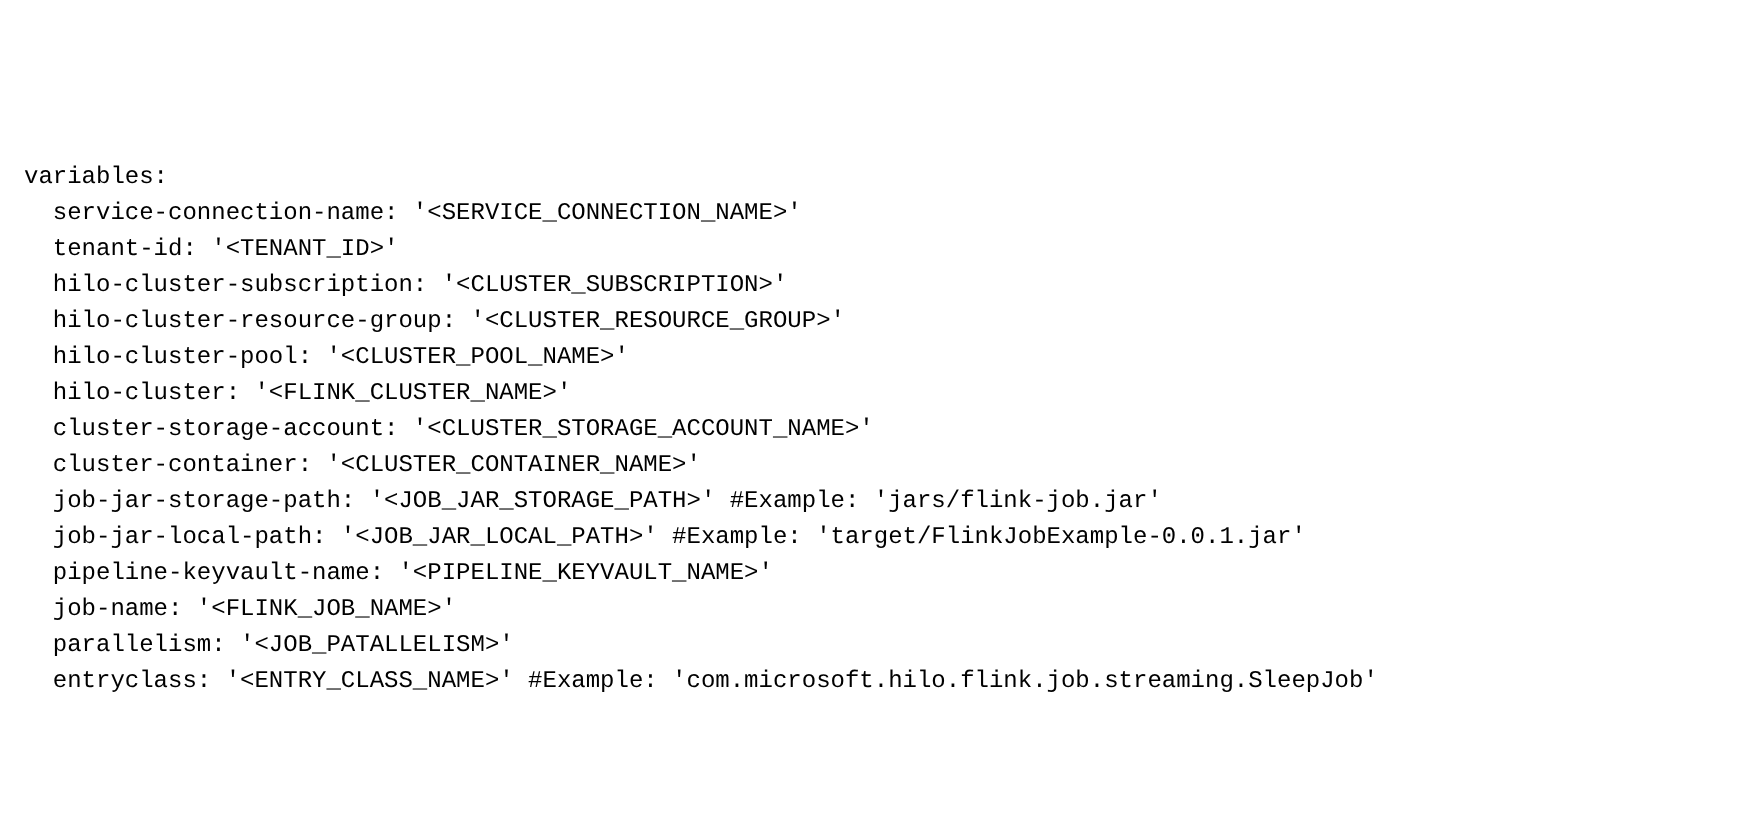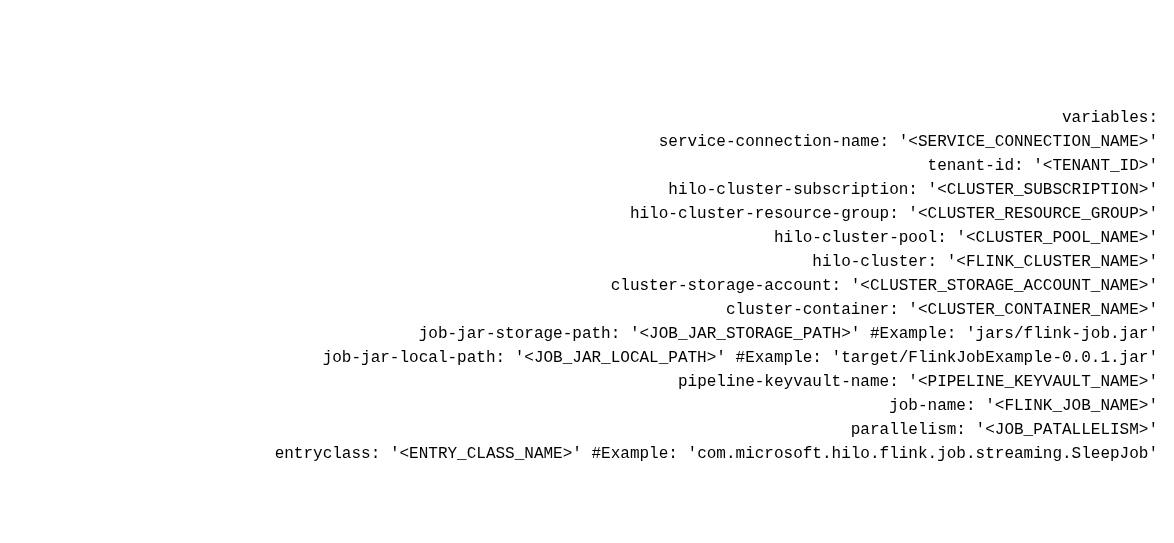--- a/index.html
+++ b/index.html
@@ -12,21 +12,20 @@
       font-family: 'Consolas', 'Courier New', monospace;
       font-size: 16px;
       line-height: 1.5;
       color: #000;
       padding: 10px 16px;
       white-space: pre;
       width: 1174px;
     }
     .code-line {
       display: block;
-      text-align: right;
     }
     .indent {
       padding-left: 2ch;
     }
   </style>
 </head>
 <body>
 
 
 

